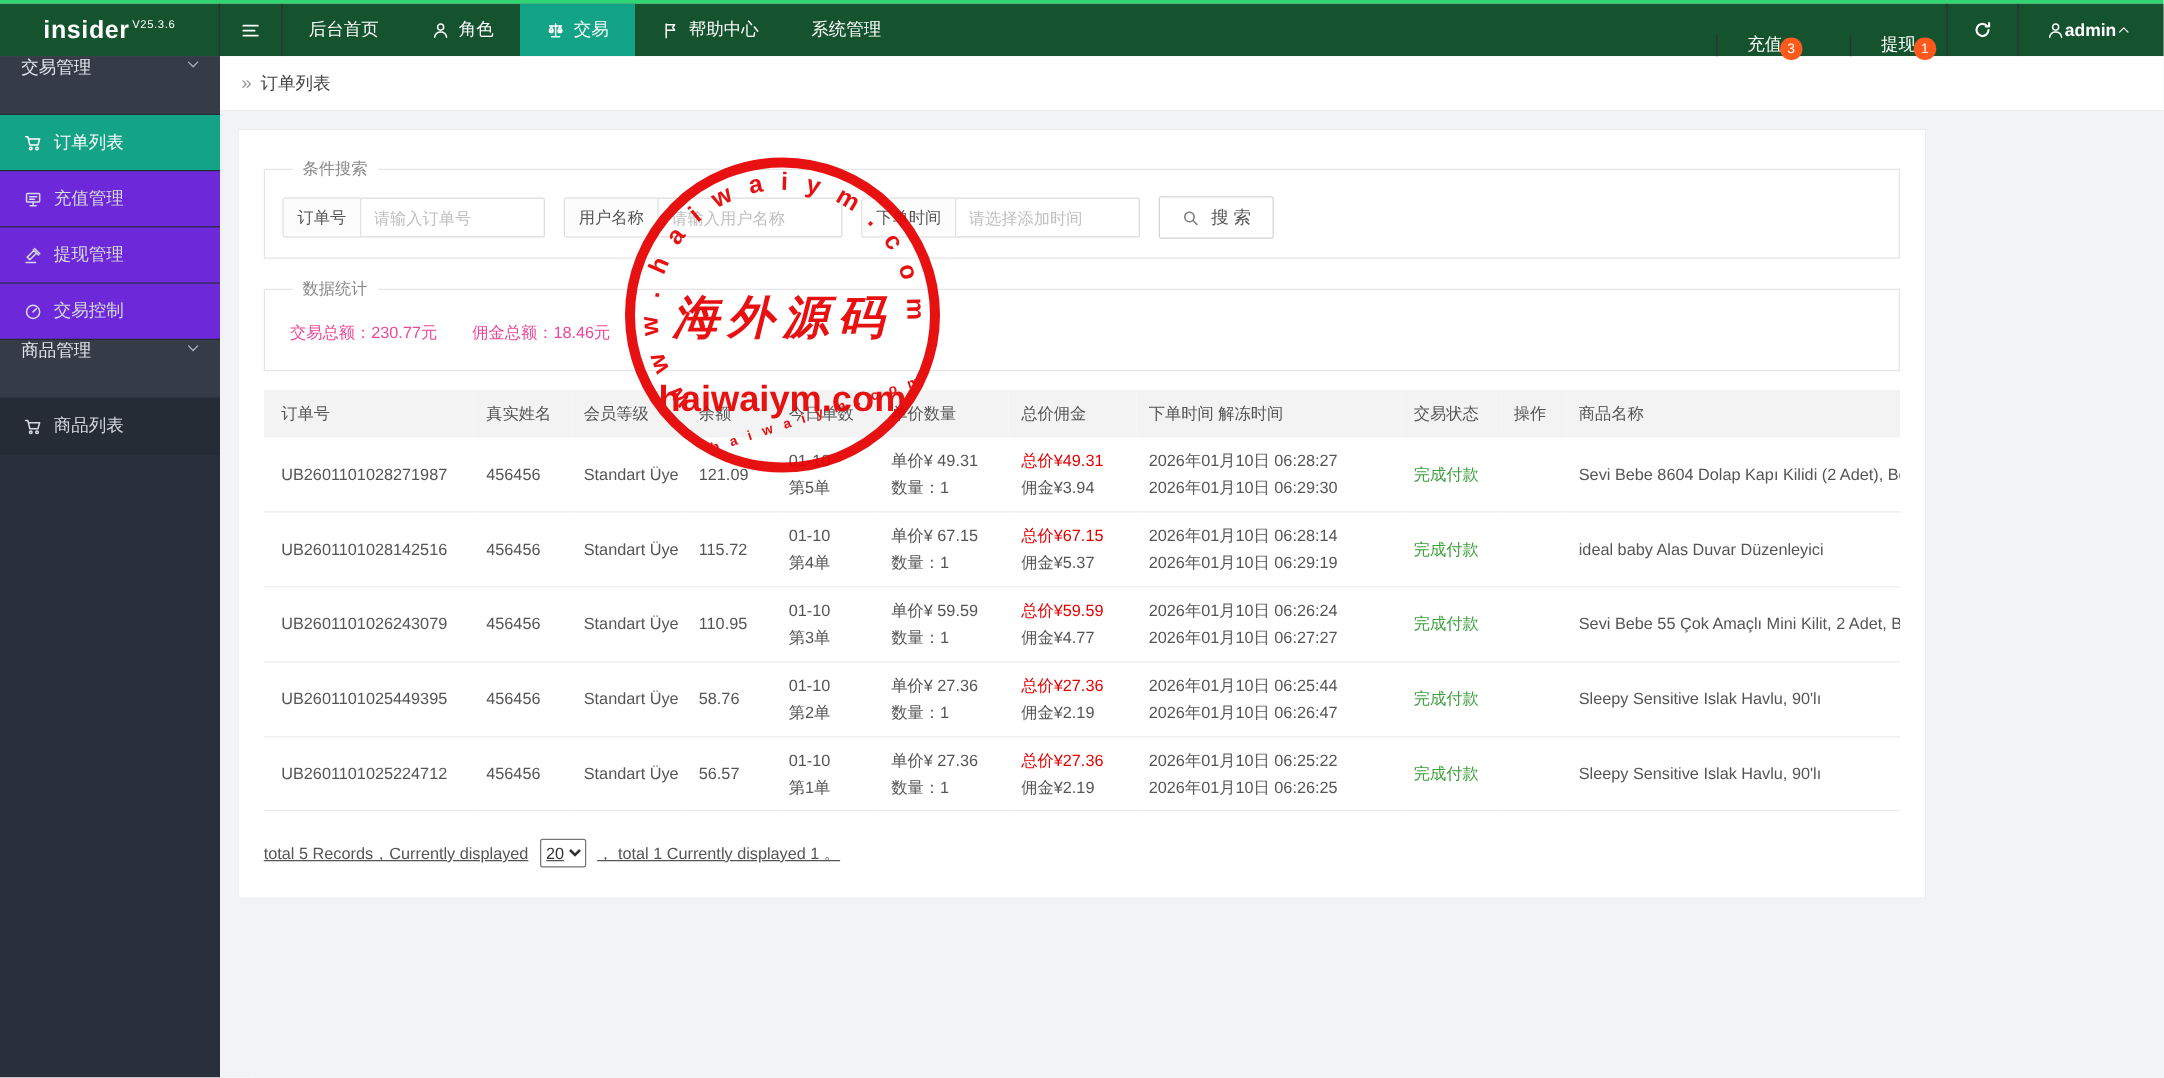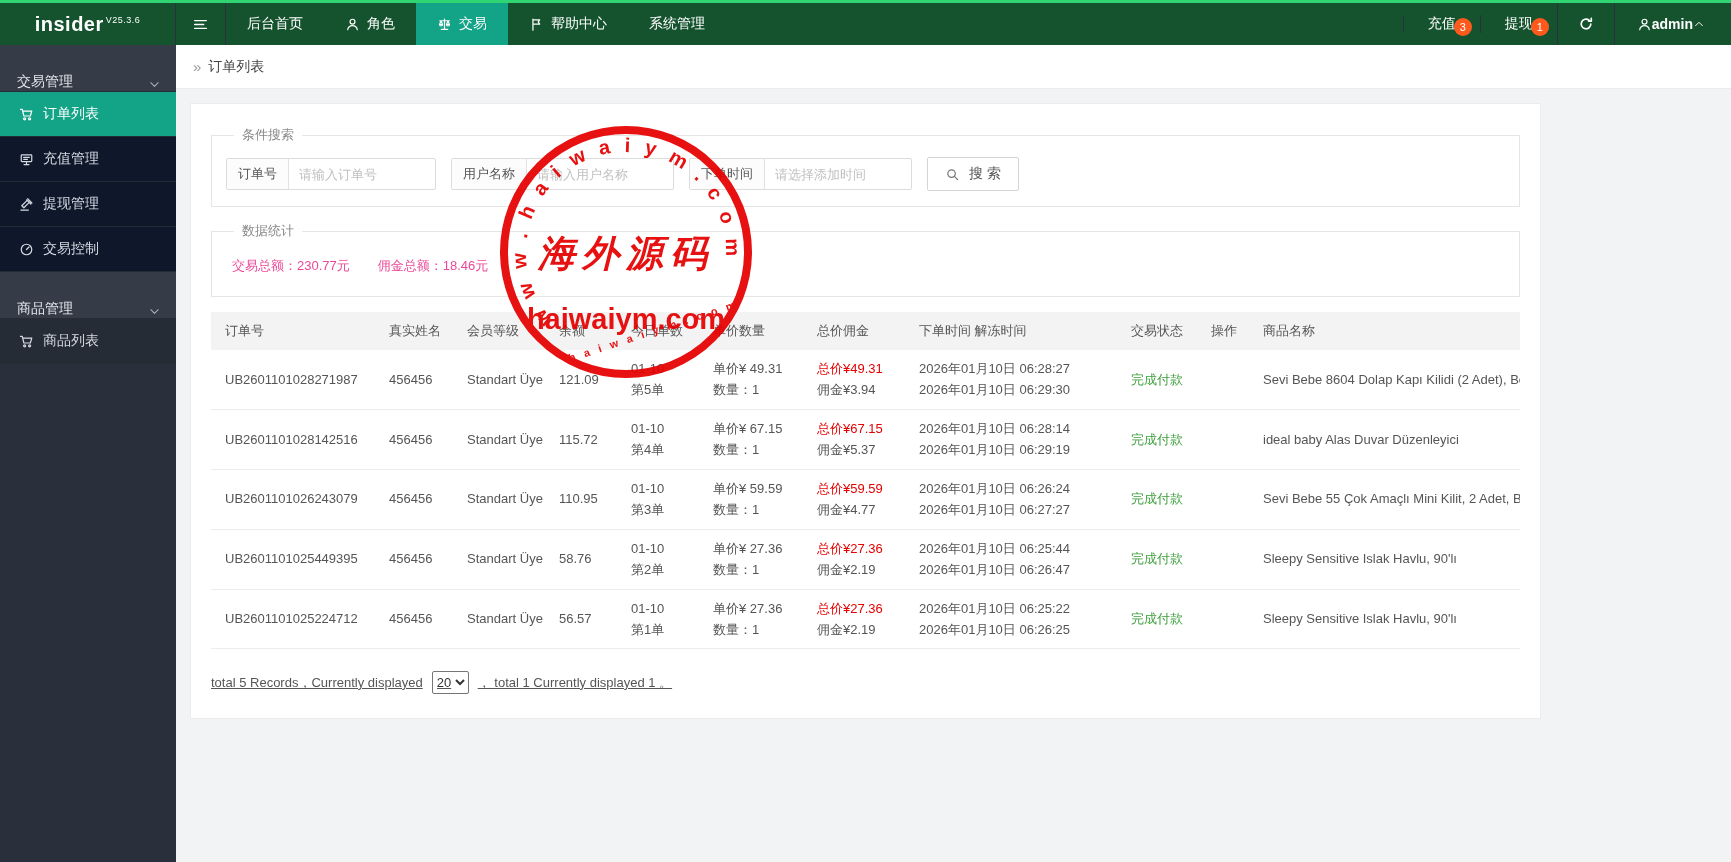--- a/index.html
+++ b/index.html
@@ -29,25 +29,25 @@
   .refresh-zone { display:flex; align-items:center; padding:0 20px; border-left:1px solid #2c323d; cursor:pointer; }
   .refresh-zone .icon { width:16px; height:16px; }
   .refresh-zone .icon svg { stroke-width:1.7; }
   .admin-zone { display:flex; align-items:center; gap:0; padding:0 26px 0 22px; border-left:1px solid #2c323d; font-size:14px; font-weight:600; cursor:pointer; }
   .admin-zone .icon { width:15px; height:15px; }
   .admin-zone .chev { width:12px; height:12px; }
 
   
   .shell { display:flex; height:817px; align-items:stretch; }
   .sidebar { width:176px; background:#2a303b; flex:none; }
-  .group-header { height:47px; display:flex; align-items:flex-end; justify-content:space-between; padding:0 15px 0 17px; background:#353c47; color:#e2e6ec; font-size:14px; border-bottom:1px solid #272d37; cursor:pointer; }
+  .group-header { height:47px; display:flex; align-items:flex-start; justify-content:space-between; padding:0 15px 0 17px; background:#353c47; color:#e2e6ec; font-size:14px; border-bottom:1px solid #272d37; cursor:pointer; }
   .group-header .icon { width:13px; height:13px; color:#aab2bd; }
   .sub-item { height:45px; display:flex; align-items:center; gap:9px; padding:0 14px 0 19px; color:#d5dae2; font-size:14px; border-bottom:1px solid #252b34; cursor:pointer; }
   .sub-item .icon { width:15px; height:15px; }
-  .sub-item.v-mid { background:#0f172a; }
+  .sub-item.v-mid { background:#6d28d9; }
   .sub-item.v-dark { background:#262c36; }
   .sub-item.active { background:#13a386; color:#fff; }
 
   .main { flex:1; background:#f2f3f4; }
   .breadcrumb { height:44px; background:#fff; display:flex; align-items:center; gap:7px; padding-left:17px; font-size:14px; color:#444; border-bottom:1px solid #ececec; }
   .crumb-marker { color:#9a9a9a; font-size:15px; }
 
   .card { background:#fff; border:1px solid #ececec; margin:14px 190px 0 14px; padding:22px 20px 24px; min-height:518px; }
 
   fieldset { border:1px solid #e5e5e5; padding:13px 14px 15px; margin-bottom:15px; }
@@ -124,21 +124,21 @@
             <path d="M4.2 14V2.3M4.2 3h7.2L9.8 5.3l1.6 2.3H4.2"></path>
           </svg>
         </span>
         <span>帮助中心</span>
       </div>
       <div class="nav-item">
         <span>系统管理</span>
       </div>
     </div>
   <div class="topbar-right">
-    <div style="display:flex;align-items:center;">
+    <div style="display:flex;align-items:flex-end;gap:30px;">
         <div class="quick-item">
           <span>充值</span>
           <span class="badge">3</span>
         </div>
         <div class="quick-item">
           <span>提现</span>
           <span class="badge">1</span>
         </div>
       </div>
     <div class="refresh-zone">

